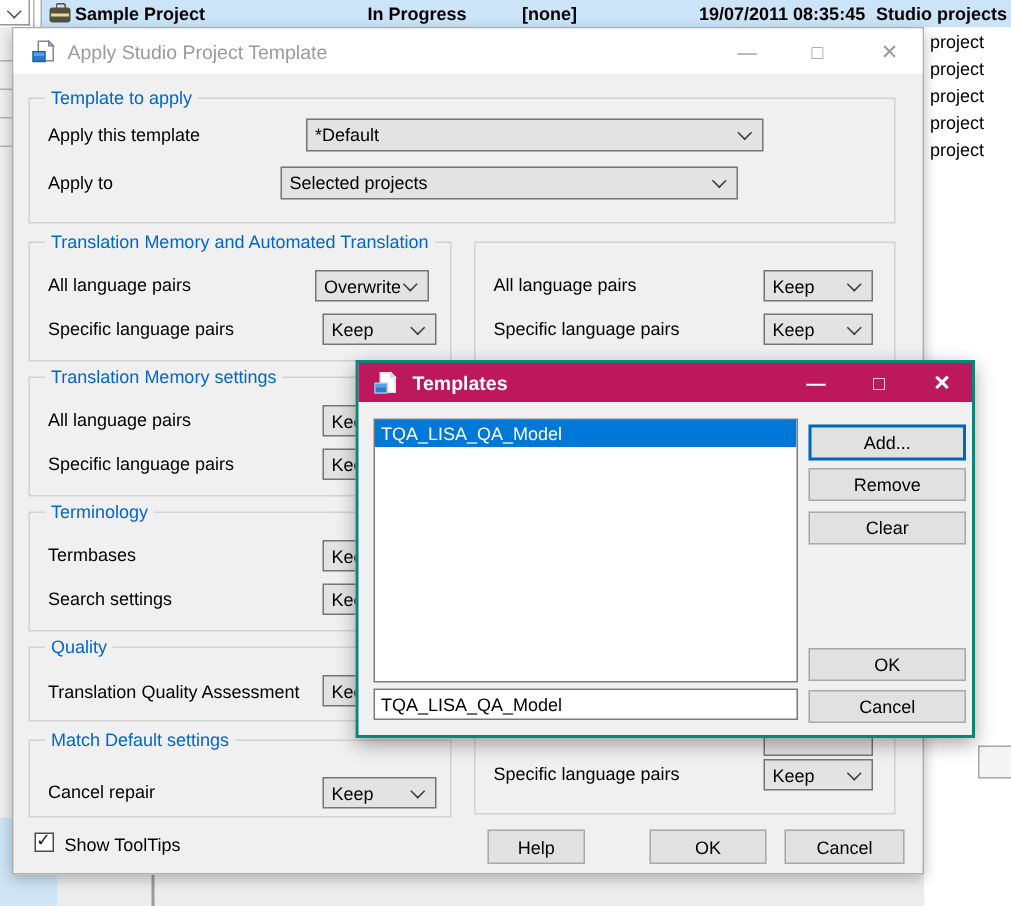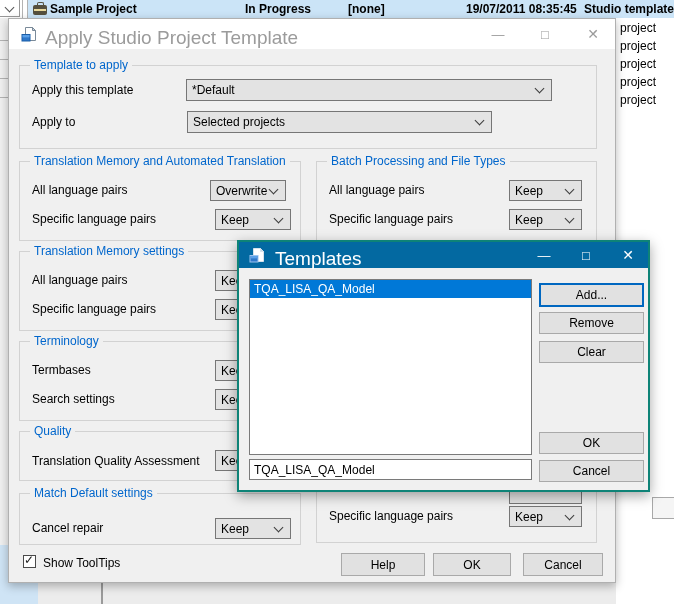--- a/index.html
+++ b/index.html
@@ -10,24 +10,24 @@
     font-size:12px;color:#000;
   }
   .lbl{position:absolute;font-size:12px;color:#000;white-space:nowrap;}
   
   .dialog{position:absolute;background:#f0f0f0;box-sizing:border-box;}
   #apply-dialog{left:8px;top:18px;width:608px;height:565px;border:1px solid #b0b0b0;
     box-shadow:0 3px 9px rgba(0,0,0,.28);z-index:10;}
   #templates-dialog{left:237px;top:240px;width:413px;height:252px;border:2px solid #0e8377;
     box-shadow:0 4px 12px rgba(0,0,0,.35);z-index:50;}
   .titlebar{position:absolute;left:0;top:0;right:0;height:30px;background:#fff;}
-  .titlebar .title{position:absolute;left:36px;top:8px;font-size:19px;color:#9b9b9b;white-space:nowrap;}
+  .titlebar .title{position:absolute;left:36px;top:8px;font-size:13px;color:#9b9b9b;white-space:nowrap;}
   .titlebar .winbtn{position:absolute;top:0;width:34px;height:30px;display:flex;align-items:center;
     justify-content:center;color:#9b9b9b;font-size:13px;cursor:default;}
-  #templates-dialog .titlebar{height:26px;background:#0369a1;}
+  #templates-dialog .titlebar{height:26px;background:#be185d;font-weight:bold;}
   #templates-dialog .titlebar .title{color:#fff;top:6px;}
   #templates-dialog .titlebar .winbtn{height:26px;color:#fff;}
   .dlg-icon{position:absolute;width:16px;height:16px;}
   
   .grp{position:absolute;border:1px solid #d2d2d2;box-sizing:border-box;padding-left:35px;}
   .grp>.legend{position:absolute;top:-8px;left:10px;background:#f0f0f0;padding:0 4px;color:#0066cc;
     font-size:12px;line-height:15px;white-space:nowrap;}
   
   .combo{position:absolute;background:#e3e3e3;border:1px solid #767676;box-sizing:border-box;cursor:default;}
   .combo .v{position:absolute;left:5px;top:50%;transform:translateY(-50%);white-space:nowrap;overflow:hidden;max-width:calc(100% - 22px);}
@@ -68,21 +68,21 @@
 
 <div id="screen">
 
   <div id="bg-topbar">
     <div id="bg-selected-row">
       <span class="briefcase"></span>
       <span class="cell" style="left:22px">Sample Project</span>
       <span class="cell" style="left:217px">In Progress</span>
       <span class="cell" style="left:320px">[none]</span>
       <span class="cell" style="left:438px">19/07/2011 08:35:45</span>
-      <span class="cell" style="left:556px">Studio template</span>
+      <span class="cell" style="left:556px">Studio projects</span>
     </div>
     <div id="bg-dropdown">
       <span class="chev"></span>
     </div>
     <div class="vline" style="left:22px;top:0;height:18px"></div>
     <div class="vline" style="left:27px;top:0;height:18px"></div>
   </div>
 
   <div id="bg-right-strip">
     <div class="row" style="top:3px">project</div>
@@ -116,21 +116,21 @@
       </svg>
       <span class="title">Apply Studio Project Template</span>
       <span class="winbtn" style="left:472px">—</span>
       <span class="winbtn" style="left:519px">□</span>
       <span class="winbtn" style="left:567px;font-size:14px">✕</span>
     </div>
 
     <div class="grp" style="left:10px;top:46px;width:578px;height:84px">
       <span class="legend">Template to apply</span>
       <span class="lbl" style="left:12px;top:17px">Apply this template</span>
-      <div class="combo" style="left:166px;top:13px;width:366px;height:22px">
+      <div class="combo" style="left:184px;top:13px;width:305px;height:22px">
         <span class="v">*Default</span>
         <span class="chev"></span>
       </div>
       <span class="lbl" style="left:12px;top:49px">Apply to</span>
       <div class="combo" style="left:167px;top:45px;width:305px;height:22px">
         <span class="v">Selected projects</span>
         <span class="chev"></span>
       </div>
     </div>
 
@@ -142,21 +142,20 @@
         <span class="chev"></span>
       </div>
       <span class="lbl" style="left:12px;top:50px">Specific language pairs</span>
       <div class="combo" style="left:195px;top:47px;width:76px;height:21px">
         <span class="v">Keep</span>
         <span class="chev"></span>
       </div>
     </div>
 
     <div class="grp" style="left:307px;top:142px;width:281px;height:80px">
-      <span class="legend">Batch Processing and File Types</span>
       <span class="lbl" style="left:12px;top:21px">All language pairs</span>
       <div class="combo" style="left:192px;top:18px;width:73px;height:21px">
         <span class="v">Keep</span>
         <span class="chev"></span>
       </div>
       <span class="lbl" style="left:12px;top:50px">Specific language pairs</span>
       <div class="combo" style="left:192px;top:47px;width:73px;height:21px">
         <span class="v">Keep</span>
         <span class="chev"></span>
       </div>
@@ -216,21 +215,21 @@
       <div class="combo" style="left:192px;top:74px;width:73px;height:21px">
         <span class="v">Keep</span>
         <span class="chev"></span>
       </div>
     </div>
 
     <div class="cb" style="left:14px;top:536px">
       <span class="mark">✓</span>
     </div>
     <span class="lbl" style="left:34px;top:537px">Show ToolTips</span>
-    <button class="btn" style="left:332px;top:534px;width:84px;height:23px">Help</button>
+    <button class="btn" style="left:316px;top:534px;width:65px;height:23px">Help</button>
     <button class="btn" style="left:424px;top:534px;width:78px;height:23px">OK</button>
     <button class="btn" style="left:514px;top:534px;width:80px;height:23px">Cancel</button>
   </div>
 
   <div id="templates-dialog" class="dialog">
     <div class="titlebar">
       <svg class="dlg-icon" style="left:10px;top:5px" viewBox="0 0 16 16">
         <path d="M4.5 1.5 h7 l3 3 v10 h-10 z" fill="#fff" stroke="#d7e2ec"></path>
         <path d="M11.5 1.5 v3 h3 z" fill="#c9d6e2" stroke="#d7e2ec"></path>
         <rect x="1" y="8.5" width="8" height="6.5" fill="#2e77c9" stroke="#9cc4ef"></rect>

